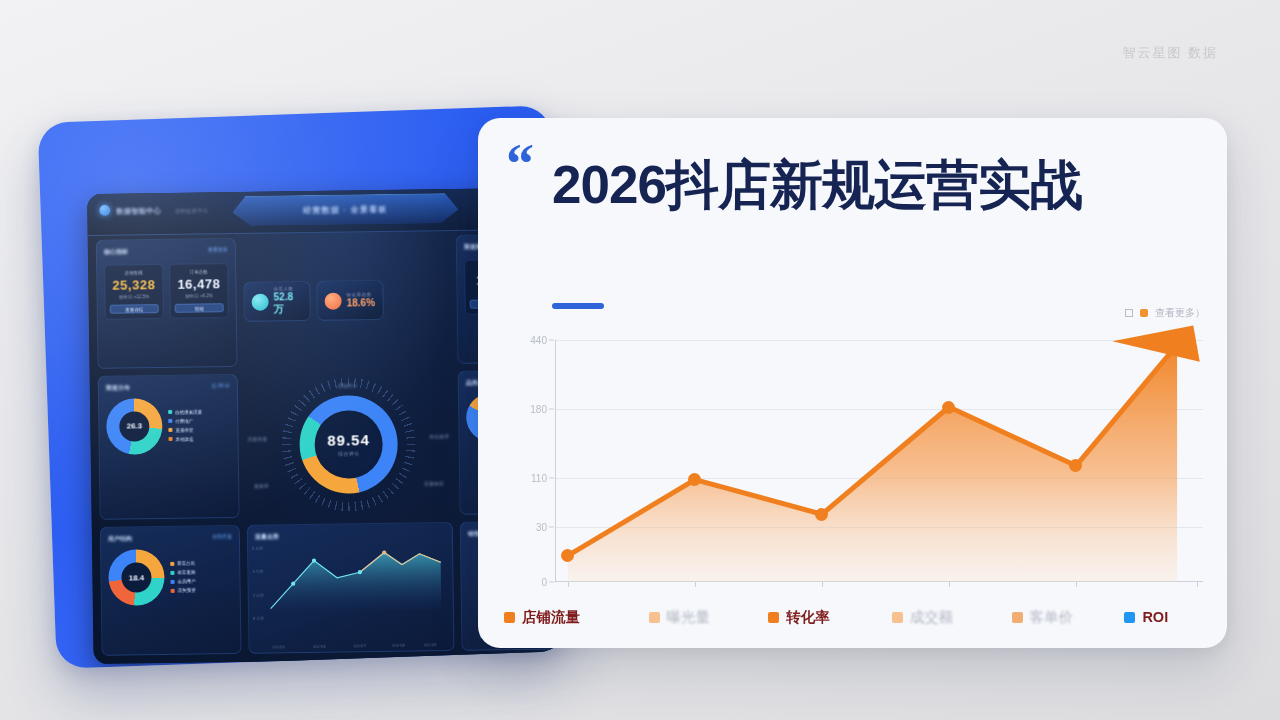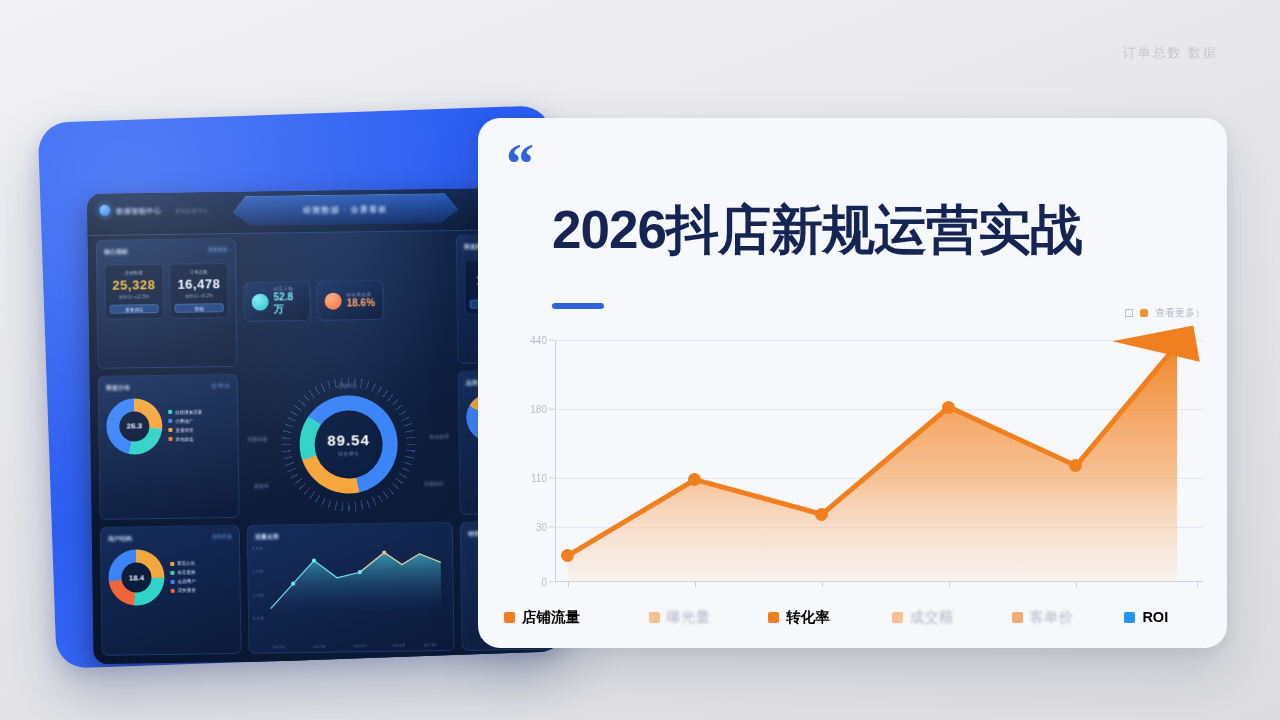--- a/index.html
+++ b/index.html
@@ -262,21 +262,20 @@
   .title {
     position: absolute;
     left: 74px; top: 38px;
     width: 660px;
     font-size: 53px;
     font-weight: bold;
     letter-spacing: -1px;
     color: #152452;
     white-space: nowrap;
     line-height: 1.08;
-    margin-top: 45px;
   }
 
   .subtitle {
     position: absolute;
     left: 70px; top: 120px;
     width: 672px;
     font-size: 20.5px;
     font-weight: bold;
     color: #1e2e5e;
     white-space: nowrap;
@@ -349,28 +348,28 @@
 
   
   .legend {
     position: absolute;
     left: 26px; right: 18px;
     bottom: 18px; height: 26px;
     display: flex; align-items: center;
   }
   .leg { display: flex; align-items: center; gap: 7px; }
   .leg .dot { width: 11px; height: 11px; border-radius: 2px; flex: none; }
-  .leg .lb { font-size: 14.5px; font-weight: bold; color: #000000; white-space: nowrap; }
+  .leg .lb { font-size: 14.5px; font-weight: bold; color: #7f1d1d; white-space: nowrap; }
   .leg.dim .lb { color: rgba(150,158,175,0.72); filter: blur(0.85px); font-weight: normal; }
   .leg.dim .dot { opacity: 0.62; }
 </style>
 </head>
 <body>
 
-<div class="watermark">订单总数 数据</div>
+<div class="watermark">智云星图 数据</div>
 
 <div class="blue-panel">
   <div class="dash-wrap">
     <div class="dash">
 
       <div class="dash-top">
         <div class="dash-logo"></div>
         <div class="dash-brand blurtext">数据智能中心</div>
         <div class="dash-sub blurtext">实时监控平台</div>
         <div class="dash-header-chip">

